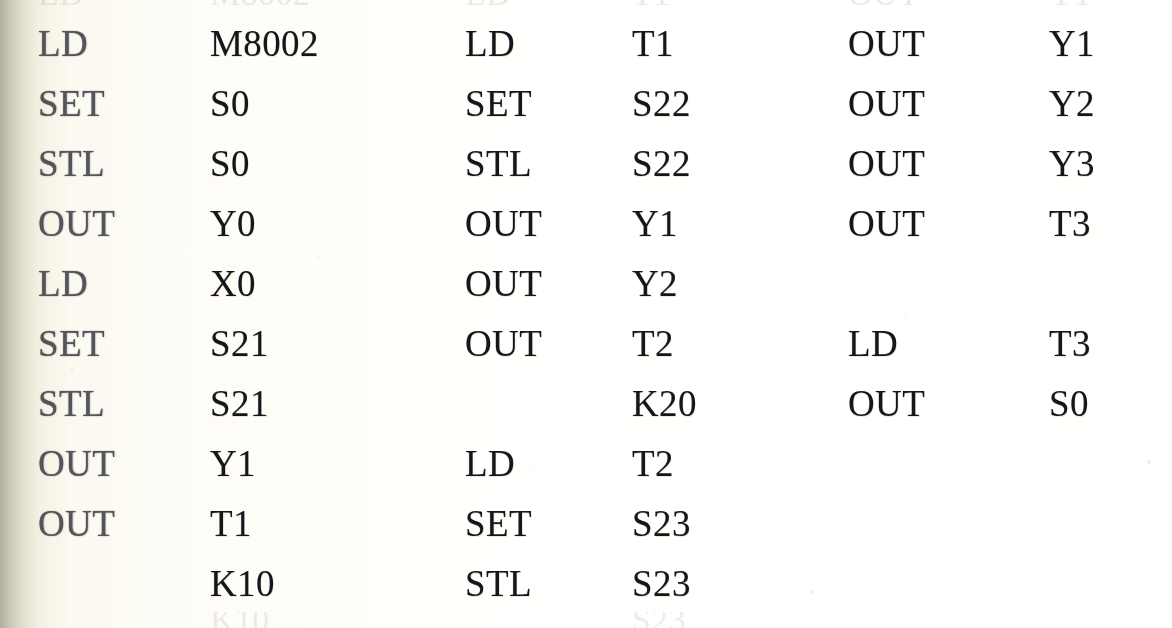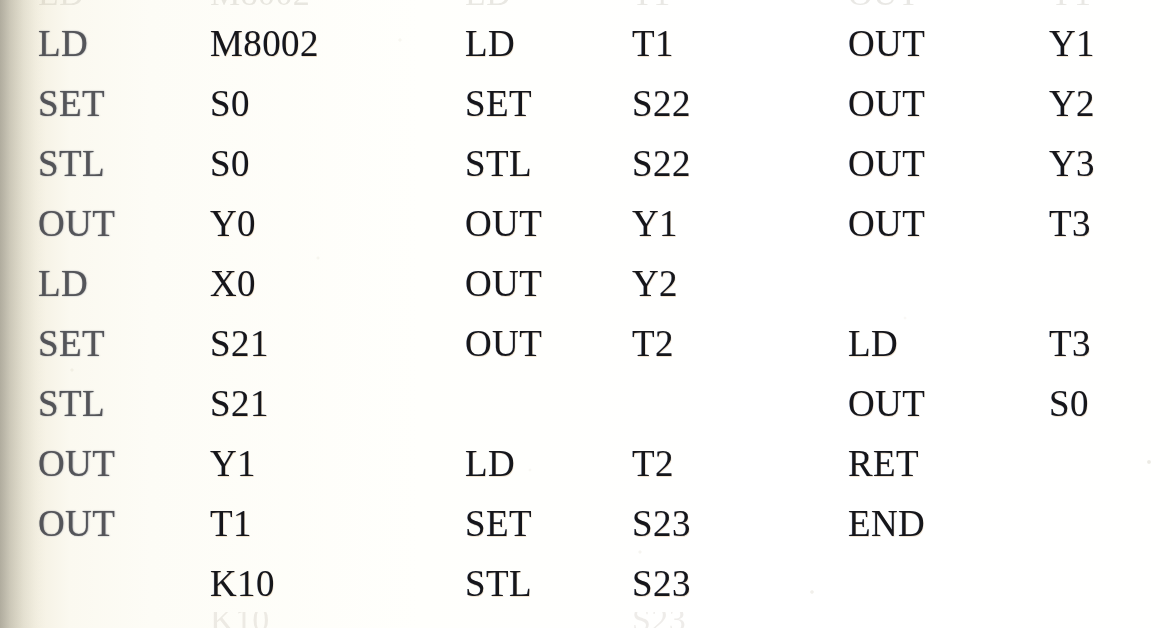--- a/index.html
+++ b/index.html
@@ -187,37 +187,36 @@
         <span class="cell c1-arg">S21</span>
         <span class="cell c2-op">OUT</span>
         <span class="cell c2-arg">T2</span>
         <span class="cell c3-op">LD</span>
         <span class="cell c3-arg">T3</span>
       </div>
       <div class="row" style="top: 374px;">
         <span class="cell c1-op">STL</span>
         <span class="cell c1-arg">S21</span>
         <span class="cell c2-op"></span>
+        <span class="cell c2-arg">K20</span>
         <span class="cell c3-op">OUT</span>
         <span class="cell c3-arg">S0</span>
       </div>
       <div class="row" style="top: 434px;">
         <span class="cell c1-op">OUT</span>
         <span class="cell c1-arg">Y1</span>
         <span class="cell c2-op">LD</span>
         <span class="cell c2-arg">T2</span>
-        <span class="cell c3-op">RET</span>
         <span class="cell c3-arg"></span>
       </div>
       <div class="row" style="top: 494px;">
         <span class="cell c1-op">OUT</span>
         <span class="cell c1-arg">T1</span>
         <span class="cell c2-op">SET</span>
         <span class="cell c2-arg">S23</span>
-        <span class="cell c3-op">END</span>
         <span class="cell c3-arg"></span>
       </div>
       <div class="row" style="top: 554px;">
         <span class="cell c1-op"></span>
         <span class="cell c1-arg">K10</span>
         <span class="cell c2-op">STL</span>
         <span class="cell c2-arg">S23</span>
         <span class="cell c3-op"></span>
         <span class="cell c3-arg"></span>
       </div>

